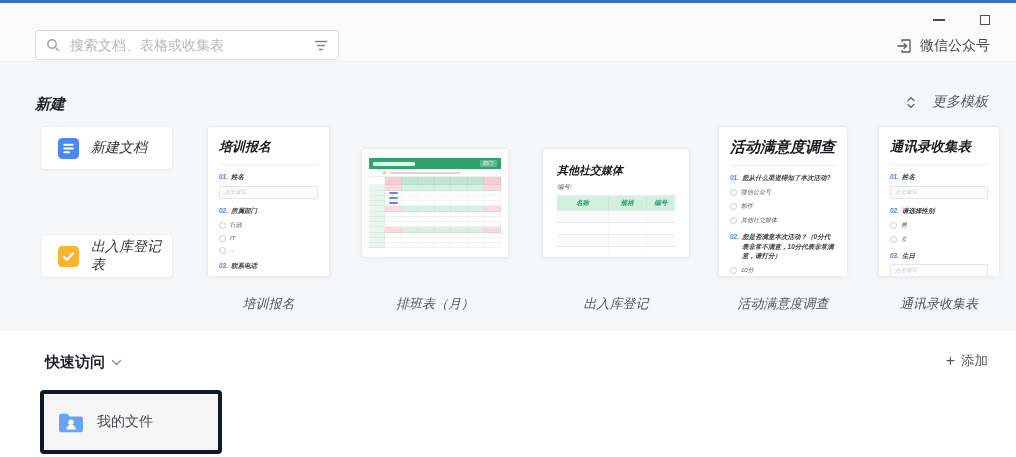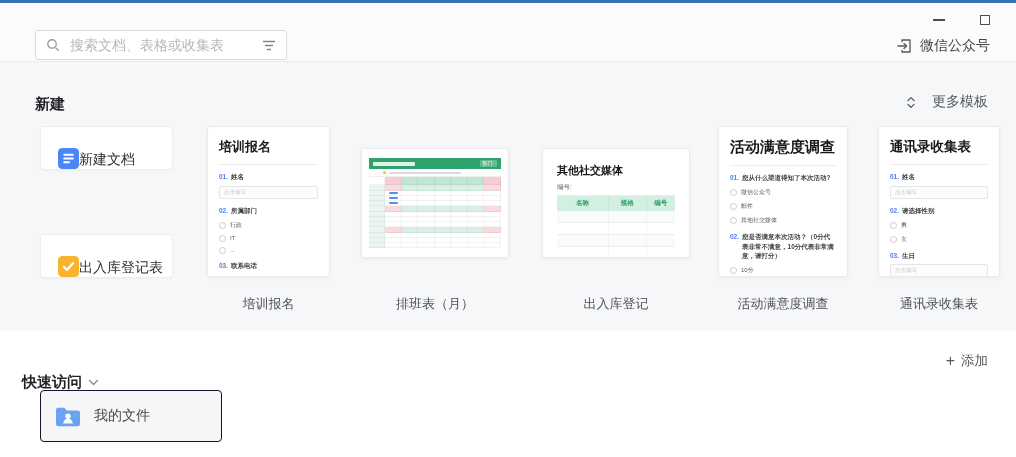--- a/index.html
+++ b/index.html
@@ -2,35 +2,35 @@
 <html style="--c-topline: #3a72ba; --c-accent: #4b7df6; --c-prevgreen: #2fa36b;"><head>
 <meta charset="utf-8">
 <style>
   html,body{margin:0;padding:0;}
   body{font-family:"Liberation Sans","DejaVu Sans",sans-serif;background:#e9eaec;}
   .window{position:relative;width:1016px;height:457px;background:#ffffff;overflow:hidden;}
   .topline{position:absolute;left:0;top:0;width:100%;height:3px;background:var(--c-topline,#3a72ba);}
 
   
   .topbar{position:absolute;left:0;top:3px;width:100%;height:59px;background:#fbfbfc;border-bottom:1px solid #ececee;box-sizing:border-box;}
-  .search{position:absolute;left:35px;top:27px;width:252px;height:30px;background:#fff;border:1px solid #d9dadc;border-radius:3px;display:flex;align-items:center;box-sizing:border-box;padding:0 10px;}
+  .search{position:absolute;left:35px;top:27px;width:304px;height:30px;background:#fff;border:1px solid #d9dadc;border-radius:3px;display:flex;align-items:center;box-sizing:border-box;padding:0 10px;}
   .search input{flex:1;border:none;outline:none;font-size:14px;color:#333;background:transparent;margin-left:8px;font-family:inherit;}
   .search input::placeholder{color:#b4b7bc;}
   .win-controls{position:absolute;right:22px;top:8px;display:flex;gap:28px;align-items:center;}
   .wc-btn{width:18px;height:18px;display:flex;align-items:center;justify-content:center;cursor:default;}
   .wc-min{width:12px;height:2px;background:#4a4d52;}
   .wc-max{width:10px;height:10px;border:1.5px solid #4a4d52;box-sizing:border-box;}
   .import-btn{position:absolute;right:26px;top:34px;display:flex;align-items:center;gap:7px;color:#43464c;font-size:14px;}
 
   
-  .section-new{position:absolute;left:0;top:62px;width:100%;height:269px;background:#f6f7f8;}
+  .section-new{position:absolute;left:0;top:62px;width:100%;height:269px;background:#f6f7f8;font-style:italic;}
   .new-head{position:absolute;left:35px;top:33px;font-size:15px;font-weight:bold;color:#1f2126;}
   .more-templates{position:absolute;right:28px;top:31px;display:flex;align-items:center;gap:16px;font-size:14px;color:#55585e;}
 
-  .create-btn{position:absolute;left:40px;width:133px;height:44px;background:#fff;border:1px solid #ededef;border-radius:4px;box-sizing:border-box;display:flex;align-items:flex-end;padding-left:17px;box-shadow:0 1px 2px rgba(0,0,0,.03);}
+  .create-btn{position:absolute;left:40px;width:133px;height:44px;background:#fff;border:1px solid #ededef;border-radius:4px;box-sizing:border-box;display:flex;align-items:center;padding-left:17px;gap:12px;box-shadow:0 1px 2px rgba(0,0,0,.03);}
   .create-btn .lbl{font-size:14px;color:#2c2e33;}
 
   .tcard{position:absolute;background:#fff;border:1px solid #ebebed;border-radius:3px;box-sizing:border-box;box-shadow:0 1px 4px rgba(0,0,0,.05);overflow:hidden;}
   .caption{position:absolute;top:233px;text-align:center;font-size:13px;color:#4e5156;}
 
   
   .form-prev{padding:11px 11px 0 11px;}
   .fp-title{font-weight:bold;color:#17181c;}
   .fp-div{height:1px;background:#ededef;margin:8px 0 7px 0;}
   .fp-field{margin-bottom:7px;}
@@ -66,24 +66,24 @@
   .st-code{font-size:6.5px;color:#55585e;margin-top:5px;border-bottom:1px solid #ececec;padding-bottom:3px;}
   .st-head{display:flex;background:#d2efe0;height:15px;}
   .st-head .st-cell{display:flex;align-items:center;justify-content:center;font-size:6.5px;color:#2f9e6a;font-weight:bold;}
   .st-cell{box-sizing:border-box;border-right:1px solid rgba(0,0,0,.04);}
   .st-c1{width:44%;}.st-c2{width:32%;}.st-c3{width:24%;border-right:none;}
   .st-row{display:flex;height:11px;border-bottom:1px solid #ececec;}
   .st-row:nth-child(odd){background:#fafbfb;}
 
   
   .section-quick{position:absolute;left:0;top:331px;width:100%;height:126px;background:#fff;}
-  .qa-head{position:absolute;left:22px;top:22px;display:flex;align-items:center;gap:6px;font-size:15px;font-weight:bold;color:#1f2126;margin-top:20px;}
+  .qa-head{position:absolute;left:45px;top:22px;display:flex;align-items:center;gap:6px;font-size:15px;font-weight:bold;color:#1f2126;}
   .qa-add{position:absolute;right:28px;top:21px;display:flex;align-items:center;gap:6px;font-size:13.5px;color:#55585e;}
   .qa-add .plus{font-size:16px;font-weight:400;line-height:1;}
-  .qa-item{position:absolute;left:40px;top:59px;width:182px;height:52px;background:#f6f6f7;border:1px solid #0f172a;border-radius:4px;box-sizing:border-box;display:flex;align-items:center;gap:13px;padding-left:14px;}
+  .qa-item{position:absolute;left:40px;top:59px;width:182px;height:64px;background:#f6f6f7;border:4px solid #0f172a;border-radius:4px;box-sizing:border-box;display:flex;align-items:center;gap:13px;padding-left:14px;}
   .qa-item .lbl{font-size:14px;color:#46494e;}
 
   svg{display:block;}
 </style>
 </head>
 <body>
 
 <div class="window">
   <div class="topline"></div>
 

